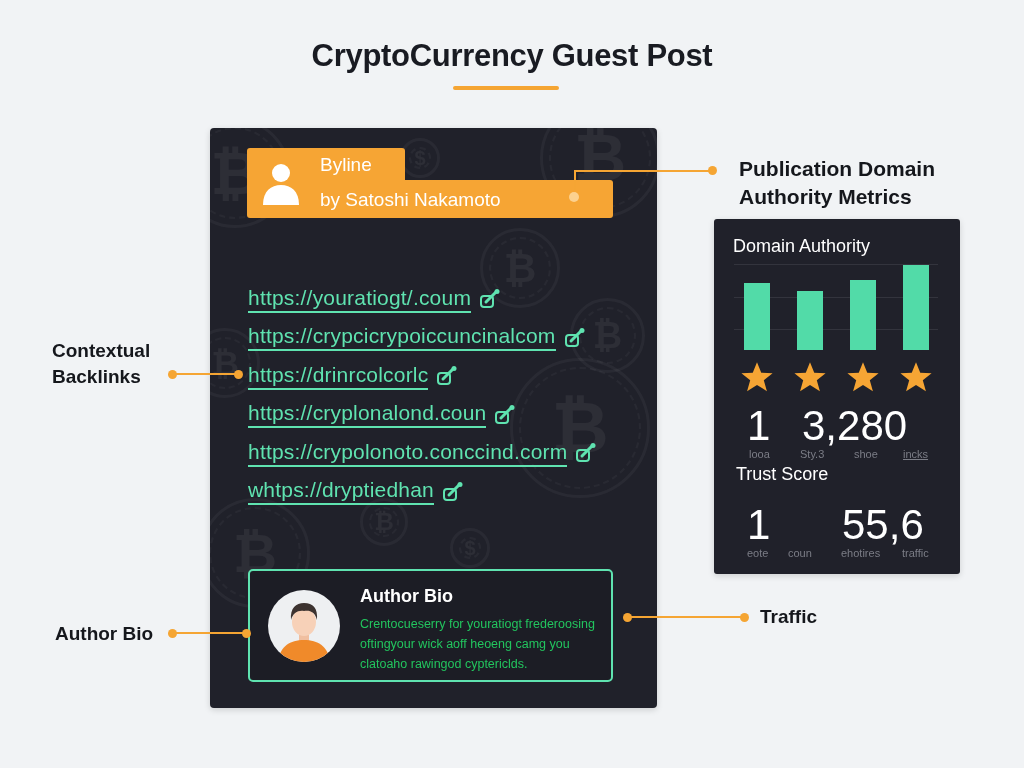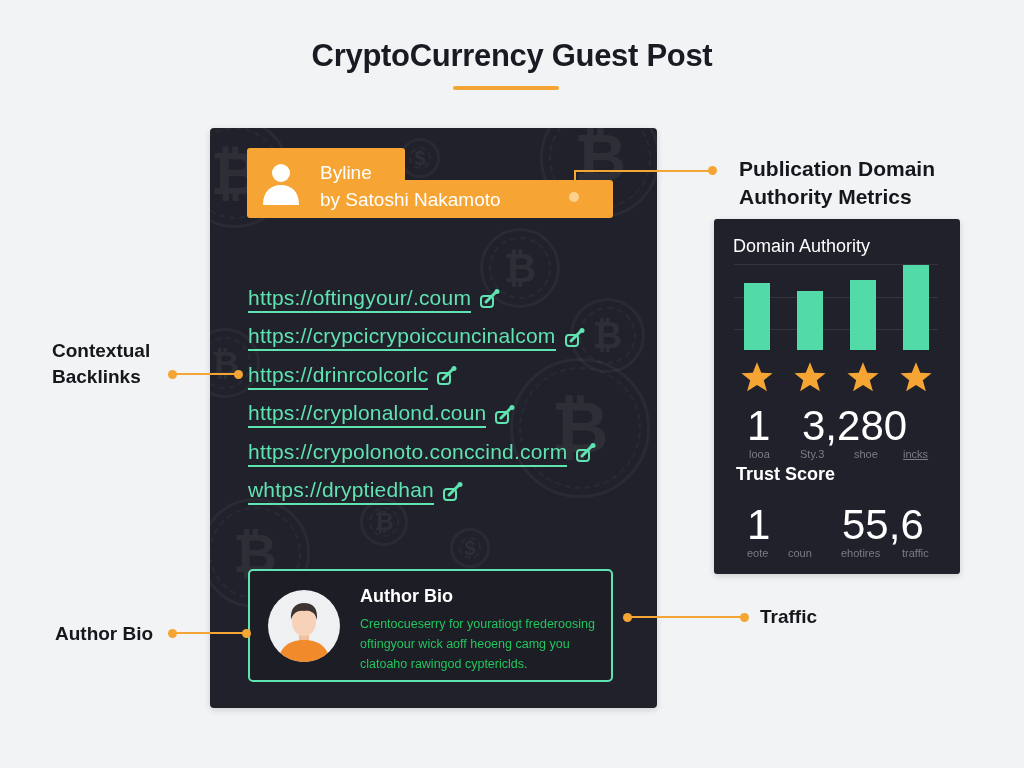--- a/index.html
+++ b/index.html
@@ -42,21 +42,21 @@
     background: #f6a534; border-radius: 3px 3px 0 0;
   }
   .byline-bar {
     position: absolute; left: 0; top: 32px; width: 366px; height: 38px;
     background: #f6a534; border-radius: 0 3px 3px 3px;
   }
   .byline-icon {
     position: absolute; left: 14px; top: 13px; width: 40px; height: 46px;
   }
   .byline-label {
-    position: absolute; left: 73px; top: 14px; font-size: 19px; color: #fff;
+    position: absolute; left: 73px; top: 6px; font-size: 19px; color: #fff;
   }
   .byline-name {
     position: absolute; left: 73px; top: 41px; font-size: 19px; color: #fff;
   }
   .byline-dot {
     position: absolute; left: 322px; top: 44px; width: 10px; height: 10px;
     border-radius: 50%; background: #fcd18f;
   }
   .links { position: absolute; left: 38px; top: 152px; }
   .link-row {
@@ -97,21 +97,21 @@
   }
   .metrics-da-title {
     position: absolute; left: 19px; top: 17px; font-size: 18px; color: #fff;
   }
   .grid-line { position: absolute; left: 20px; width: 204px; height: 1px; background: #33343d; }
   .bar { position: absolute; width: 26px; background: #52dba8; }
   .star { position: absolute; top: 141px; width: 34px; height: 34px; }
   .big-num { position: absolute; font-size: 42px; color: #fff; font-weight: 400; }
   .small-lbl { position: absolute; font-size: 11px; color: #7b7d86; }
   .trust-title {
-    position: absolute; left: 22px; top: 245px; font-size: 18px; color: #fff; font-weight: 700;
+    position: absolute; left: 22px; top: 245px; font-size: 18px; color: #fff; font-weight: 400;
   }
 </style>
 </head>
 <body>
 
 <div class="title">CryptoCurrency Guest Post</div>
 <div class="title-underline"></div>
 
 <div class="main-card">
 
@@ -133,21 +133,21 @@
       <circle cx="20" cy="12" r="9" fill="#fff"></circle>
       <path d="M2 44 C2 30 10 24 20 24 C30 24 38 30 38 44 Z" fill="#fff"></path>
     </svg>
     <div class="byline-label">Byline</div>
     <div class="byline-name">by Satoshi Nakamoto</div>
     <div class="byline-dot"></div>
   </div>
 
   <div class="links">
     <div class="link-row">
-      <a class="link-text">https://oftingyour/.coum</a>
+      <a class="link-text">https://youratiogt/.coum</a>
       <svg class="link-icon" viewBox="0 0 22 22">
           <rect x="2" y="8" width="12" height="11" rx="3" fill="none" stroke="#5fe3b0" stroke-width="2"></rect>
           <path d="M7 14 L17 4" stroke="#5fe3b0" stroke-width="3" stroke-linecap="round"></path>
           <circle cx="18" cy="3.5" r="2.5" fill="#5fe3b0"></circle>
         </svg>
     </div>
     <div class="link-row">
       <a class="link-text">https://crypcicrypoiccuncinalcom</a>
       <svg class="link-icon" viewBox="0 0 22 22">
           <rect x="2" y="8" width="12" height="11" rx="3" fill="none" stroke="#5fe3b0" stroke-width="2"></rect>

